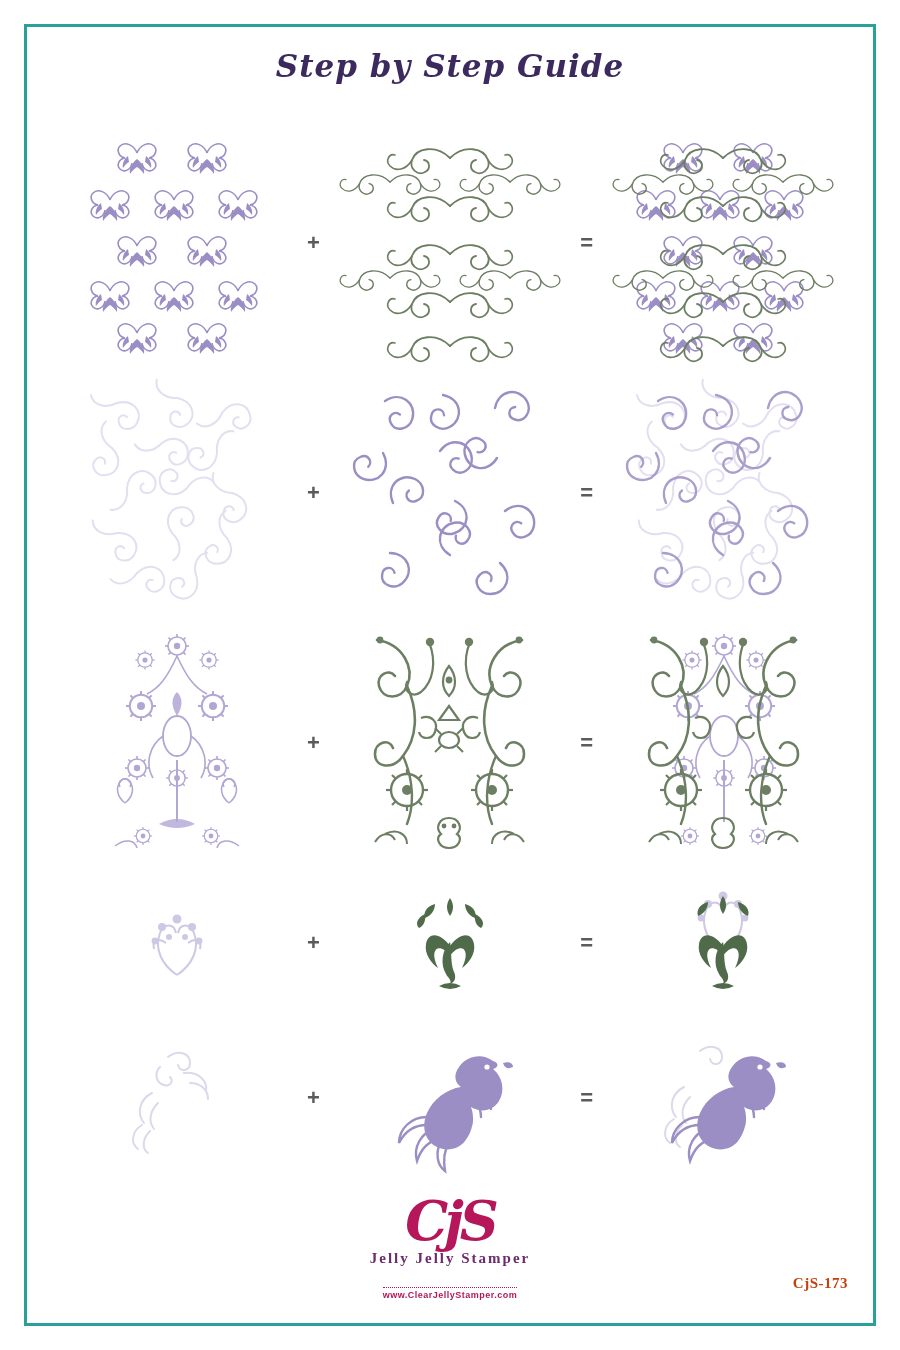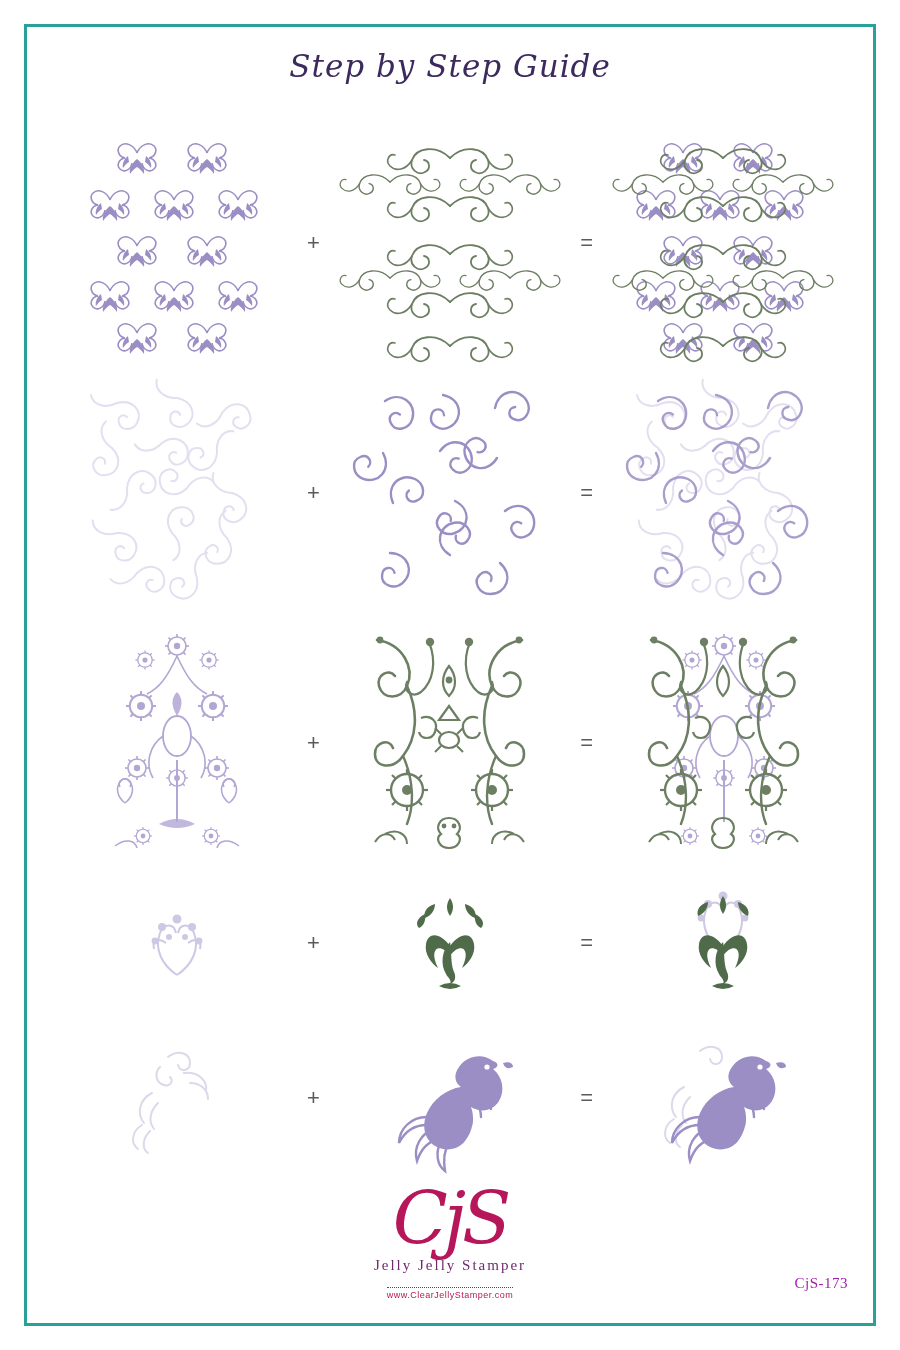--- a/index.html
+++ b/index.html
@@ -11,20 +11,21 @@
     width: 900px;
     height: 1350px;
     font-family: "Liberation Serif", serif;
     position: relative;
     overflow: hidden;
   }
   .page {
     position: absolute;
     inset: 0;
     background: #ffffff;
+    font-weight: bold;
   }
   .border-frame {
     position: absolute;
     left: 24px;
     top: 24px;
     right: 24px;
     bottom: 24px;
     border: 3px solid #2aa198;
     background: #ffffff;
     box-sizing: border-box;
@@ -75,49 +76,49 @@
   .logo {
     position: absolute;
     bottom: 48px;
     left: 0;
     right: 0;
     text-align: center;
   }
   .logo-mark {
     font-family: "DejaVu Serif", serif;
     font-style: italic;
-    font-size: 72px;
+    font-size: 54px;
     color: #b5175a;
     line-height: 1;
     letter-spacing: -4px;
   }
   .logo-name {
     font-family: "Liberation Serif", serif;
     font-size: 15px;
     color: #6d2b6d;
     letter-spacing: 2px;
     margin-top: 2px;
   }
   .logo-url {
     font-family: "Liberation Sans", sans-serif;
     font-size: 9px;
     color: #b5175a;
     letter-spacing: 0.5px;
     border-top: 1px dotted #b5175a;
     display: inline-block;
     padding-top: 2px;
-    margin-top: 13px;
+    margin-top: 20px;
   }
   .plate-code {
     position: absolute;
     right: 52px;
     bottom: 58px;
     font-family: "Liberation Serif", serif;
     font-size: 15px;
-    color: #a21caf;
+    color: #c2410c;
     letter-spacing: 0.5px;
   }
 </style>
 </head>
 <body>
 
 <div class="page">
   <div class="border-frame"></div>
 
   <div class="title">Step by Step Guide</div>

